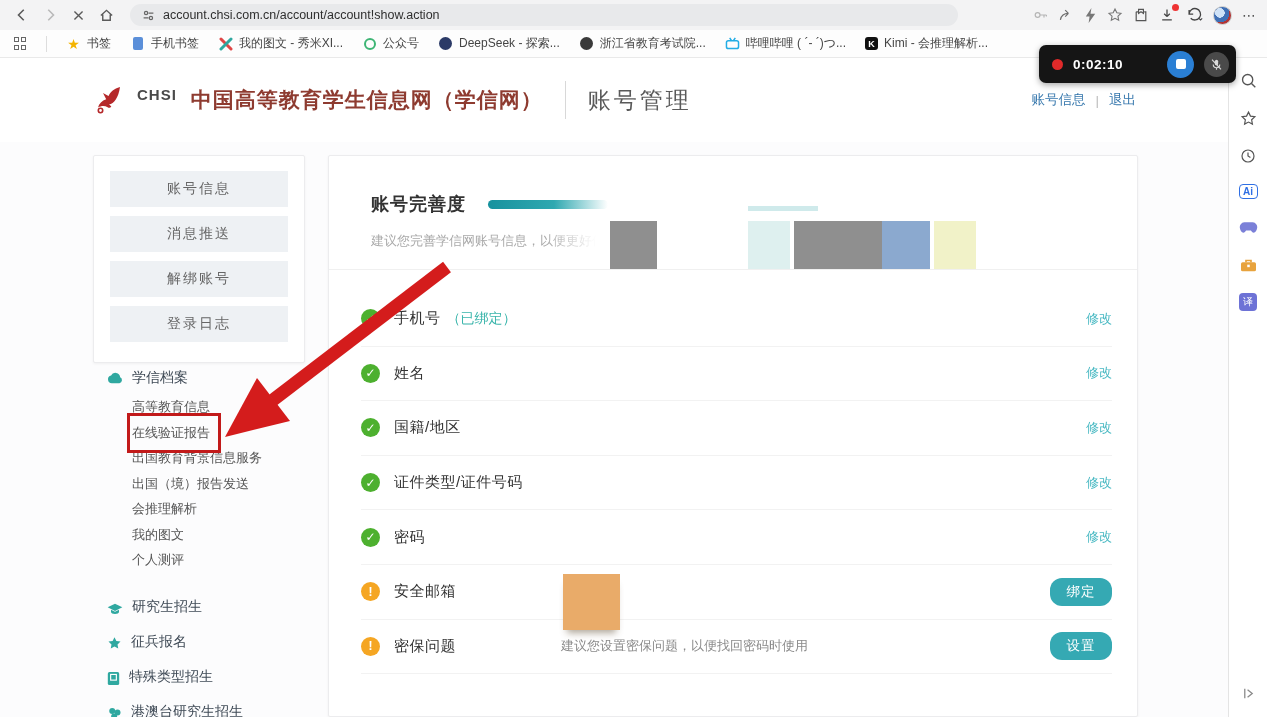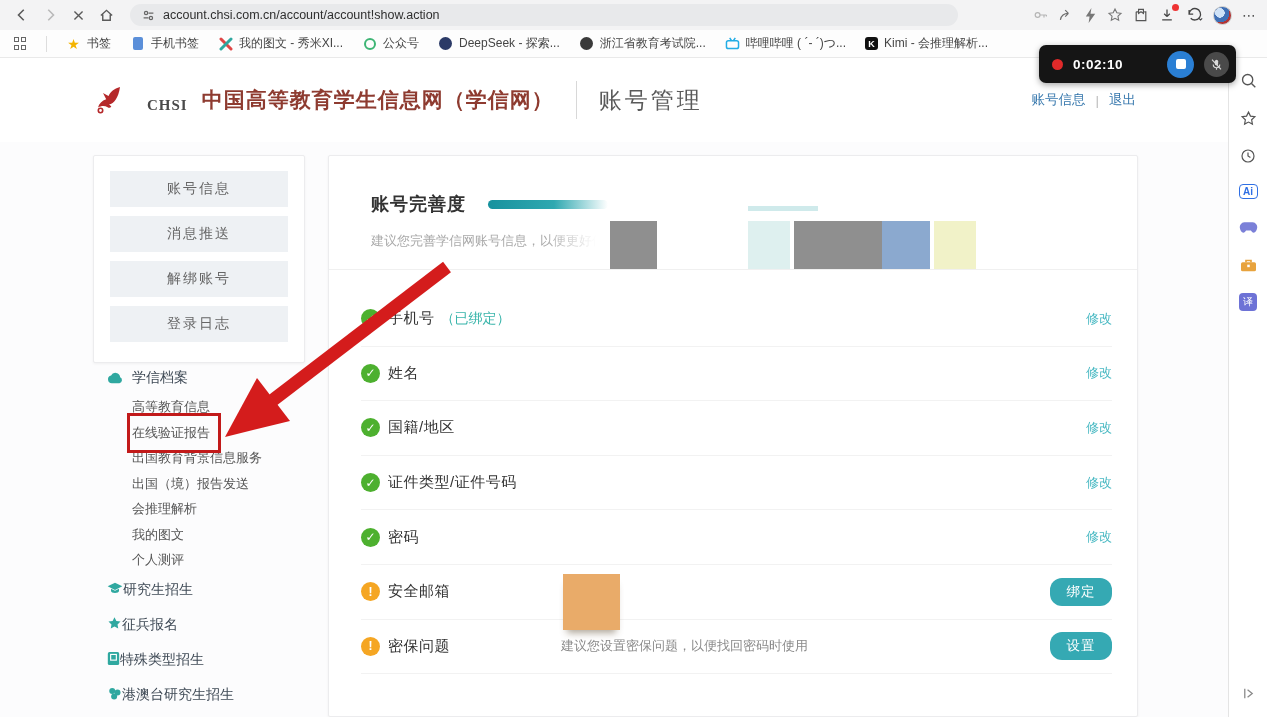--- a/index.html
+++ b/index.html
@@ -55,59 +55,59 @@
   .sp-ico { width:20px; height:20px; display:flex; align-items:center; justify-content:center; color:#555; }
   .sp-ai { width:19px; height:15px; border:1.5px solid #2f6fe4; border-radius:4px; color:#2f6fe4;
            font-size:10px; font-weight:bold; display:flex; align-items:center; justify-content:center; }
   .sp-trans { width:18px; height:18px; border-radius:4px; background:#6d72d6; color:#fff; font-size:10px;
               display:flex; align-items:center; justify-content:center; }
   .sp-expand { position:absolute; bottom:14px; color:#8a8a8a; font-size:12px; }
 
   
   .page { position:absolute; top:58px; left:0; width:1228px; height:659px; background:#fcfcfd; overflow:hidden; }
   .siteheader { height:84px; background:#fff; display:flex; align-items:center; padding:0 92px 0 93px; }
-  .logo { display:flex; align-items:flex-end; gap:22px;font-family:Liberation Serif, serif; }
+  .logo { display:flex; align-items:flex-start; gap:12px; }
   .logo-chsi { font-size:15px; font-weight:bold; color:#4a4a4a; letter-spacing:1px; }
   .sitename { font-size:21px; font-weight:bold; color:#8e3b30; margin-left:14px; letter-spacing:1px; }
   .hdr-div { width:1px; height:38px; background:#d8d8d8; margin:0 22px; }
   .pagetitle { font-size:23px; color:#5a5a5a; letter-spacing:3px; }
   .hdr-links { margin-left:auto; font-size:13.5px; color:#3476ac; display:flex; align-items:center; gap:10px; }
   .hdr-links a { color:#3476ac; text-decoration:none; cursor:pointer; }
   .hdr-links .sep { color:#bbb; }
 
   
   .sb-card { position:absolute; left:93px; top:97px; width:212px; height:208px; background:#fff;
              border:1px solid #ececee; border-radius:2px; box-shadow:0 1px 3px rgba(0,0,0,.05);
              padding:15px 16px; display:flex; flex-direction:column; gap:9px; }
   .sb-item { height:36px; background:#eef1f4; color:#666; font-size:14px; display:flex;
              align-items:center; justify-content:center; letter-spacing:2px; cursor:pointer; }
   .sb-tree { position:absolute; left:107px; top:308px; width:205px; }
   .tree-head { display:flex; align-items:center; gap:9px; height:24px; font-size:14px; color:#3f4a56; cursor:pointer; }
   .tree-kids { margin:4px 0 8px 25px; }
   .tree-kids div { font-size:13px; color:#555; line-height:25.5px; cursor:pointer; white-space:nowrap; }
-  .tree-sec { display:flex; align-items:flex-start; height:35px; font-size:14px; color:#3f4a56; cursor:pointer; white-space:nowrap; }
+  .tree-sec { display:flex; align-items:flex-end; gap:9px; height:35px; font-size:14px; color:#3f4a56; cursor:pointer; white-space:nowrap; }
 
   
   .main-card { position:absolute; left:328px; top:97px; width:810px; height:562px; background:#fff;
                border:1px solid #ececee; border-radius:2px; box-shadow:0 1px 3px rgba(0,0,0,.05); }
   .banner { padding:36px 28px 19px 42px; border-bottom:1px solid #f0f0f0; position:relative; }
   .bn-row { display:flex; align-items:center; gap:22px; height:24px; }
   .bn-title { font-size:18px; font-weight:bold; color:#333; letter-spacing:1px; }
   .bn-bar { width:120px; height:9px; border-radius:5px;
             background:linear-gradient(90deg,#17929e 0%,#2fa8b0 55%,rgba(191,230,233,0) 100%); }
   .bn-sub { margin-top:16px; font-size:13px; color:#a9a9a9; width:225px; white-space:nowrap; overflow:hidden;
             -webkit-mask-image:linear-gradient(90deg,#000 78%,transparent); mask-image:linear-gradient(90deg,#000 78%,transparent); }
   .redact { position:absolute; }
   .rows { padding:22px 25px 0 32px; }
   .row { height:54.6px; display:flex; align-items:center; border-bottom:1px solid #f2f2f2; position:relative; }
   .st { width:19px; height:19px; border-radius:50%; color:#fff; font-size:12px; font-weight:bold;
         display:flex; align-items:center; justify-content:center; flex:0 0 19px; }
   .st.ok { background:#4db02f; }
   .st.warn { background:#f5a623; }
-  .row .lbl { margin-left:8px; font-size:15px; color:#333; letter-spacing:.5px; }
+  .row .lbl { margin-left:14px; font-size:15px; color:#333; letter-spacing:.5px; }
   .row .note { margin-left:6px; font-size:14px; color:#3ab5ab; }
   .row .desc { position:absolute; left:200px; font-size:13px; color:#8a8a8a; }
   .row .spacer { flex:1; }
   .modify { font-size:13px; color:#49b9c3; text-decoration:none; cursor:pointer; }
   .actbtn { width:62px; height:28px; background:#35a9b3; border:none; border-radius:12px; color:#fff;
             font-size:13.5px; cursor:pointer; font-family:inherit; letter-spacing:1px; }
   .blob { position:absolute; left:234px; top:418px; width:57px; height:56px; background:#e9ab69;
           box-shadow:0 7px 7px -4px rgba(80,60,30,.45); z-index:2; }
 
   

